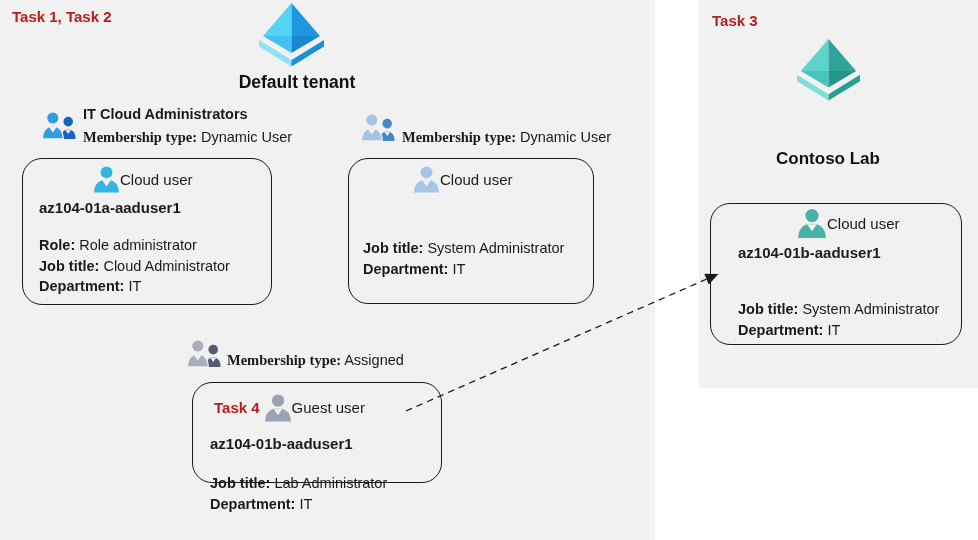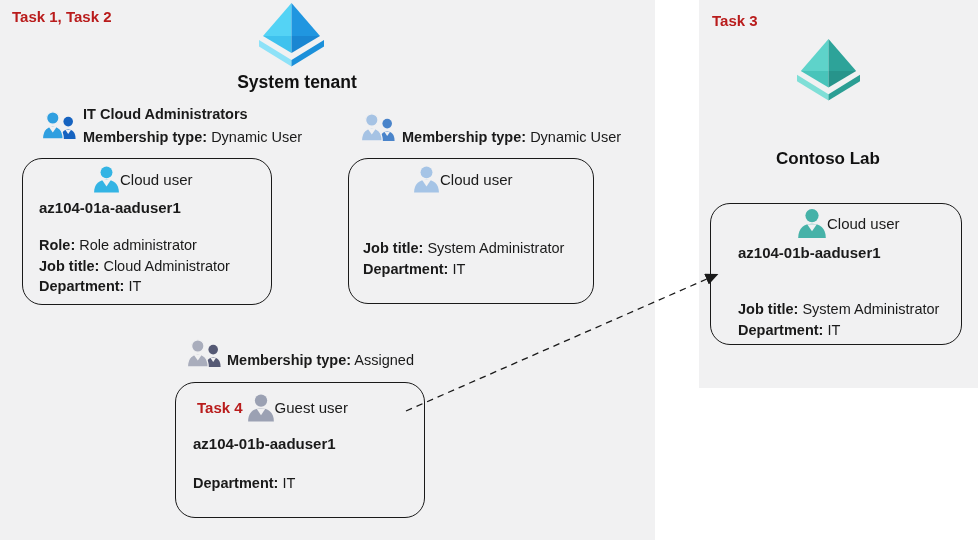--- a/index.html
+++ b/index.html
@@ -10,21 +10,21 @@
   .region { position:absolute; background:#f1f1f2; }
   #left-region  { left:0; top:0; width:655px; height:540px; }
   #right-region { left:699px; top:0; width:279px; height:388px; }
 
   .abs { position:absolute; }
   .task-label { font-size:15px; font-weight:bold; color:#b91c1c; }
   .tenant-title { font-size:17.5px; font-weight:bold; text-align:center; color:#111; }
 
   .group-name { font-size:14.5px; font-weight:bold; white-space:nowrap; }
   .membership { font-size:14.5px; white-space:nowrap; }
-  .membership .fl { font-weight:bold; }
+  .membership .fl { font-weight:bold;font-family:Liberation Serif, serif; }
 
   .card { position:absolute; border:1.5px solid #1a1a1a; border-radius:20px; background:transparent; }
   .card-header { position:absolute; display:flex; align-items:center; }
   .user-type { font-size:15px; white-space:nowrap; }
   .user-name { position:absolute; font-size:15px; font-weight:bold; white-space:nowrap; }
   .fields { position:absolute; }
   .field-row { font-size:14.5px; line-height:20.5px; white-space:nowrap; }
   .field-row .fl { font-weight:bold; margin-right:4px; }
 
   .notch { fill:#f1f1f2; }
@@ -57,21 +57,21 @@
   <div class="abs task-label" style="left:12px; top:8px;">Task 1, Task 2</div>
 
   <svg class="abs" style="left:258px; top:3px;" width="67" height="64" viewBox="0 0 67 64">
     <polygon points="33.5,0 5,33 33.5,33" fill="#54d3f5"></polygon>
     <polygon points="33.5,0 62,33 33.5,33" fill="#2096e0"></polygon>
     <polygon points="5,33 33.5,50 33.5,33" fill="#3fc2ee"></polygon>
     <polygon points="62,33 33.5,50 33.5,33" fill="#1a86d2"></polygon>
     <polygon points="1,37 33.5,57 33.5,63.5 1,43.5" fill="#8ee2f8"></polygon>
     <polygon points="66,37 33.5,57 33.5,63.5 66,43.5" fill="#1b90da"></polygon>
   </svg>
-  <div class="abs tenant-title" style="left:207px; top:72px; width:180px;">System tenant</div>
+  <div class="abs tenant-title" style="left:207px; top:72px; width:180px;">Default tenant</div>
 
   <svg class="abs" style="left:42px; top:111px;" width="34" height="28" viewBox="0 0 34 28">
     <g fill="#1663c0">
       <circle cx="26.2" cy="10.6" r="4.8"></circle>
       <path d="M18.8,28 C18.8,21.5 22,18.6 26.2,18.6 C30.4,18.6 33.6,21.5 33.6,28 Z"></path>
       <path class="notch" d="M23.5,19 L26.2,23 L28.9,19 Z"></path>
     </g>
     <g fill="#2f9fe0">
       <circle class="sep" cx="10.8" cy="7" r="6.2"></circle>
       <path class="sep" d="M0.4,28 C0.4,18.6 6,14.9 10.8,14.9 C15.6,14.9 21.2,18.6 21.2,28 Z"></path>
@@ -149,30 +149,33 @@
       <circle class="sep" cx="10.8" cy="7" r="6.2"></circle>
       <path class="sep" d="M0.4,28 C0.4,18.6 6,14.9 10.8,14.9 C15.6,14.9 21.2,18.6 21.2,28 Z"></path>
       <path class="notch" d="M6.6,15.4 L10.8,21.4 L15,15.4 Z"></path>
     </g>
   </svg>
   <div class="abs membership" style="left:227px; top:352px;">
     <span class="fl">Membership type:</span>
     <span>Assigned</span>
   </div>
 
-  <div class="card" style="left:175px; top:382px; width:250px; height:136px;">
+  <div class="card" style="left:192px; top:382px; width:250px; height:101px;">
     <div class="card-header" style="left:21px; top:9px;">
       <span class="task-label">Task 4</span>
       <svg width="28" height="31" viewBox="0 0 30 30" style="margin-left:4px;">
         <use href="#sym-user" fill="#9ba1b3"></use>
       </svg>
       <span class="user-type">Guest user</span>
     </div>
     <div class="user-name" style="left:17px; top:52px;">az104-01b-aaduser1</div>
     <div class="fields" style="left:17px; top:90px;">
+      <div class="field-row">
+        <span class="fl">Job title:</span><span>Lab Administrator</span>
+      </div>
       <div class="field-row">
         <span class="fl">Department:</span><span>IT</span>
       </div>
     </div>
   </div>
 
   <div class="abs task-label" style="left:712px; top:12px;">Task 3</div>
 
   <svg class="abs" style="left:796px; top:38px;" width="65" height="64" viewBox="0 0 67 64">
     <polygon points="33.5,0 5,33 33.5,33" fill="#5ed3ca"></polygon>

